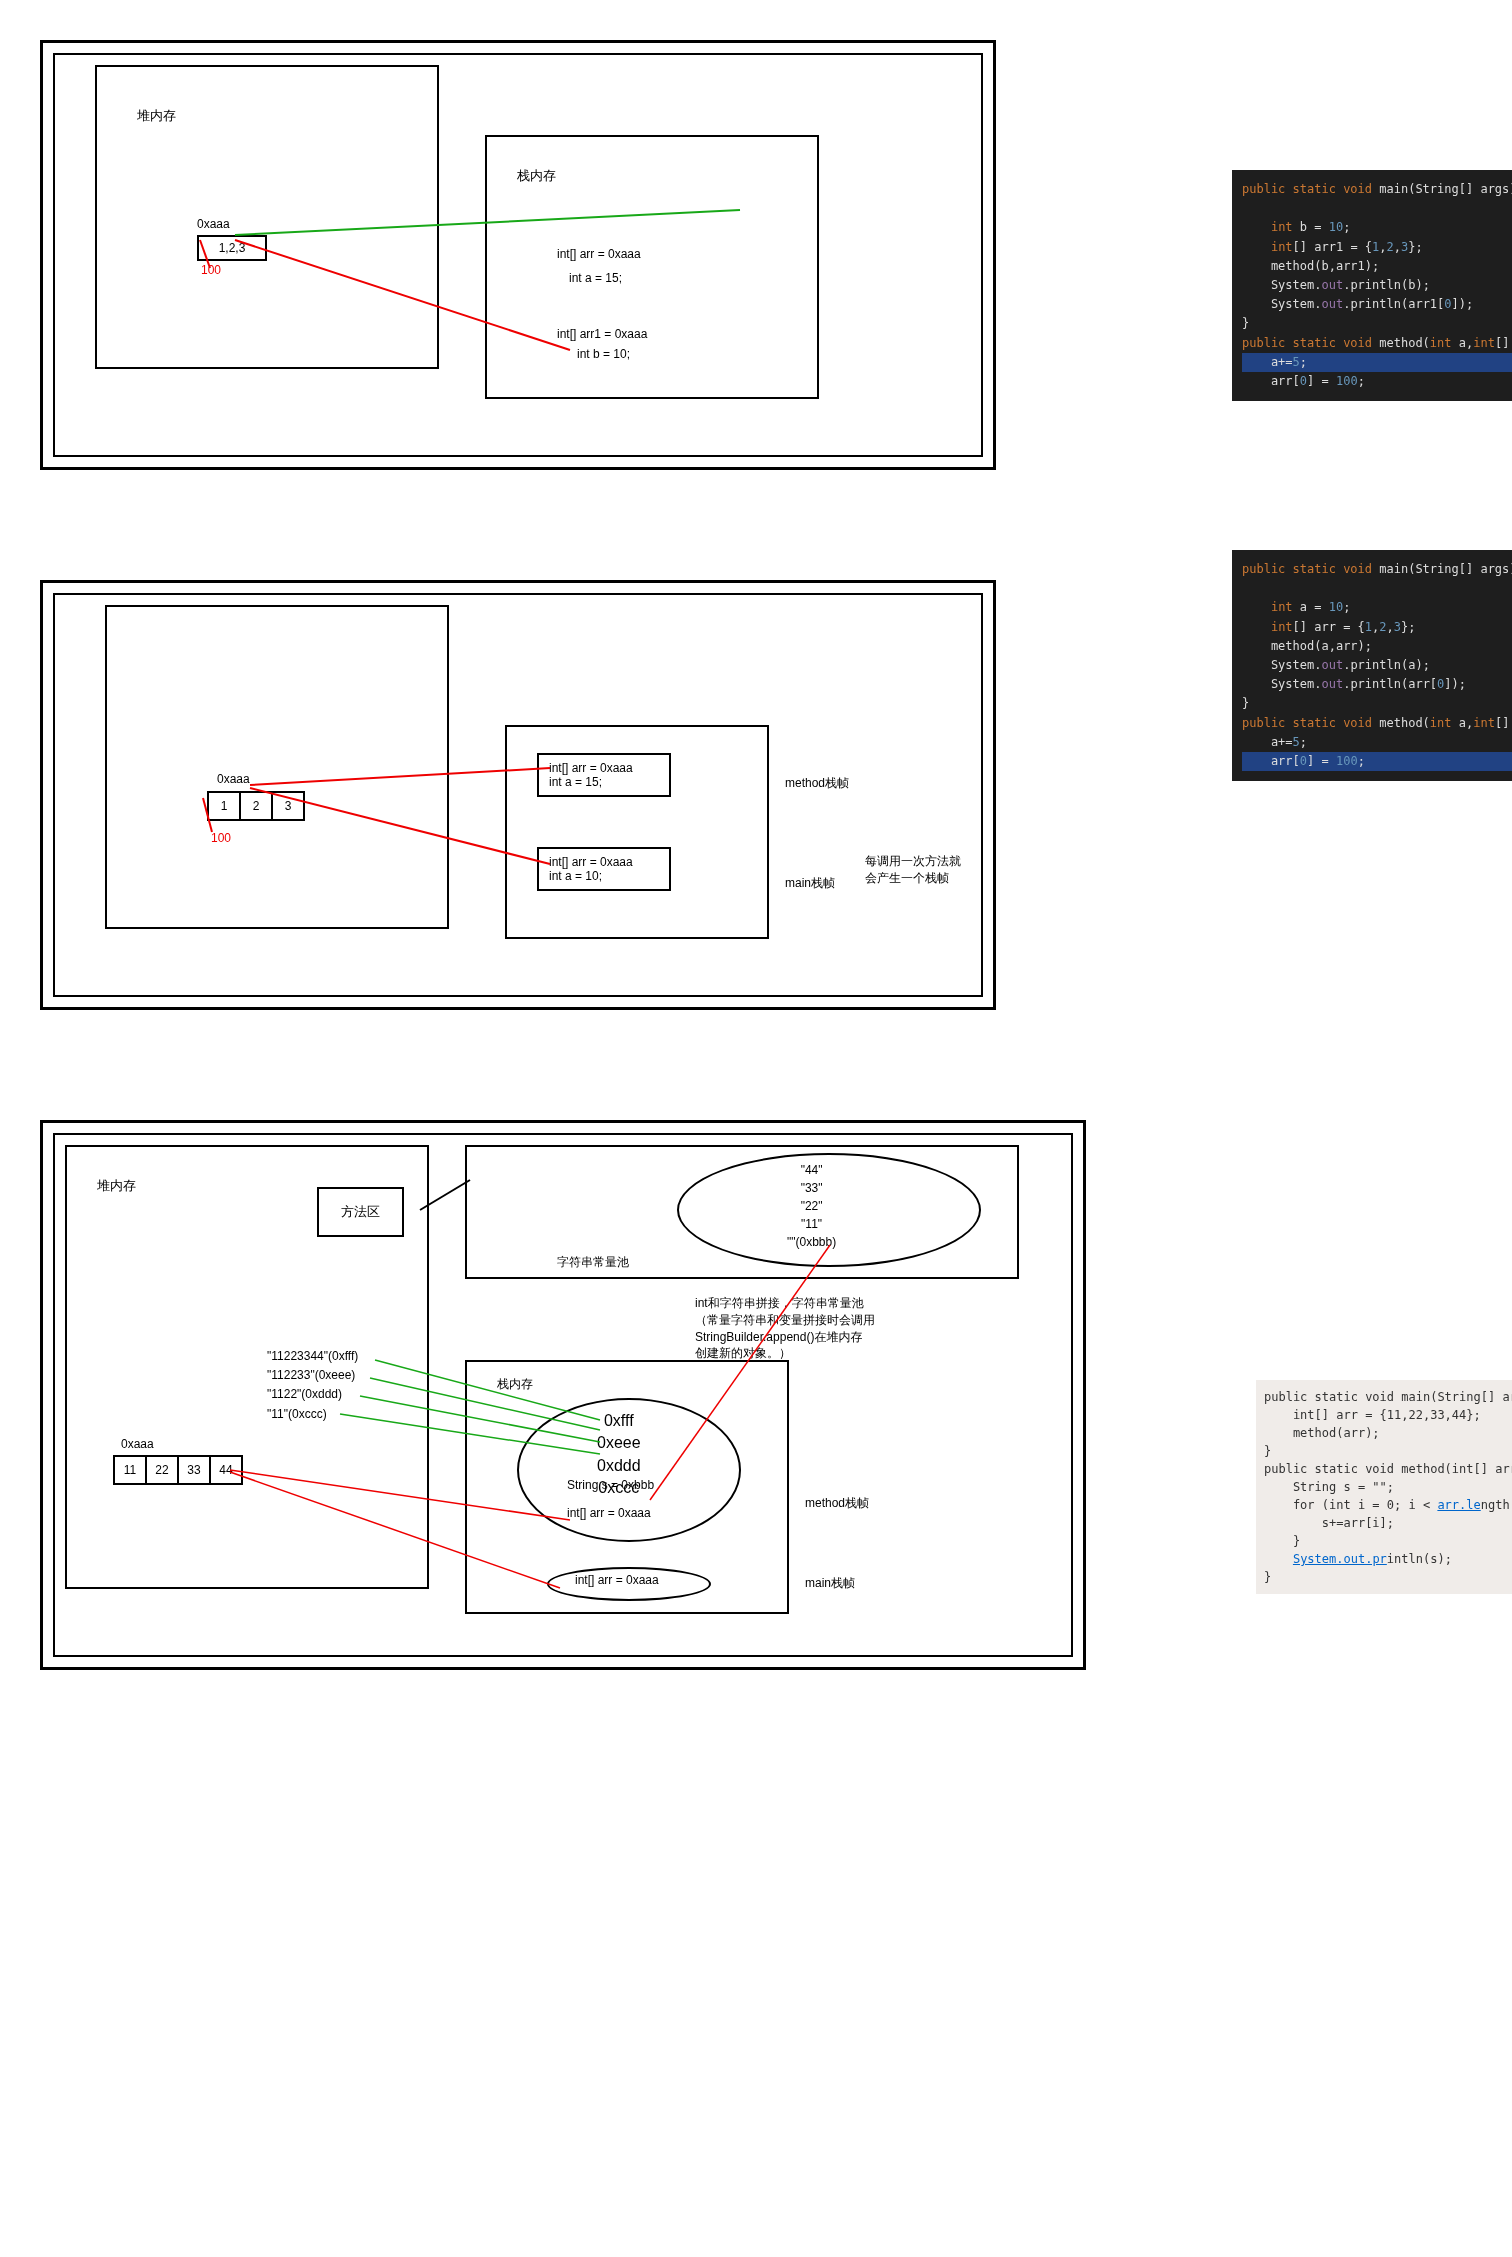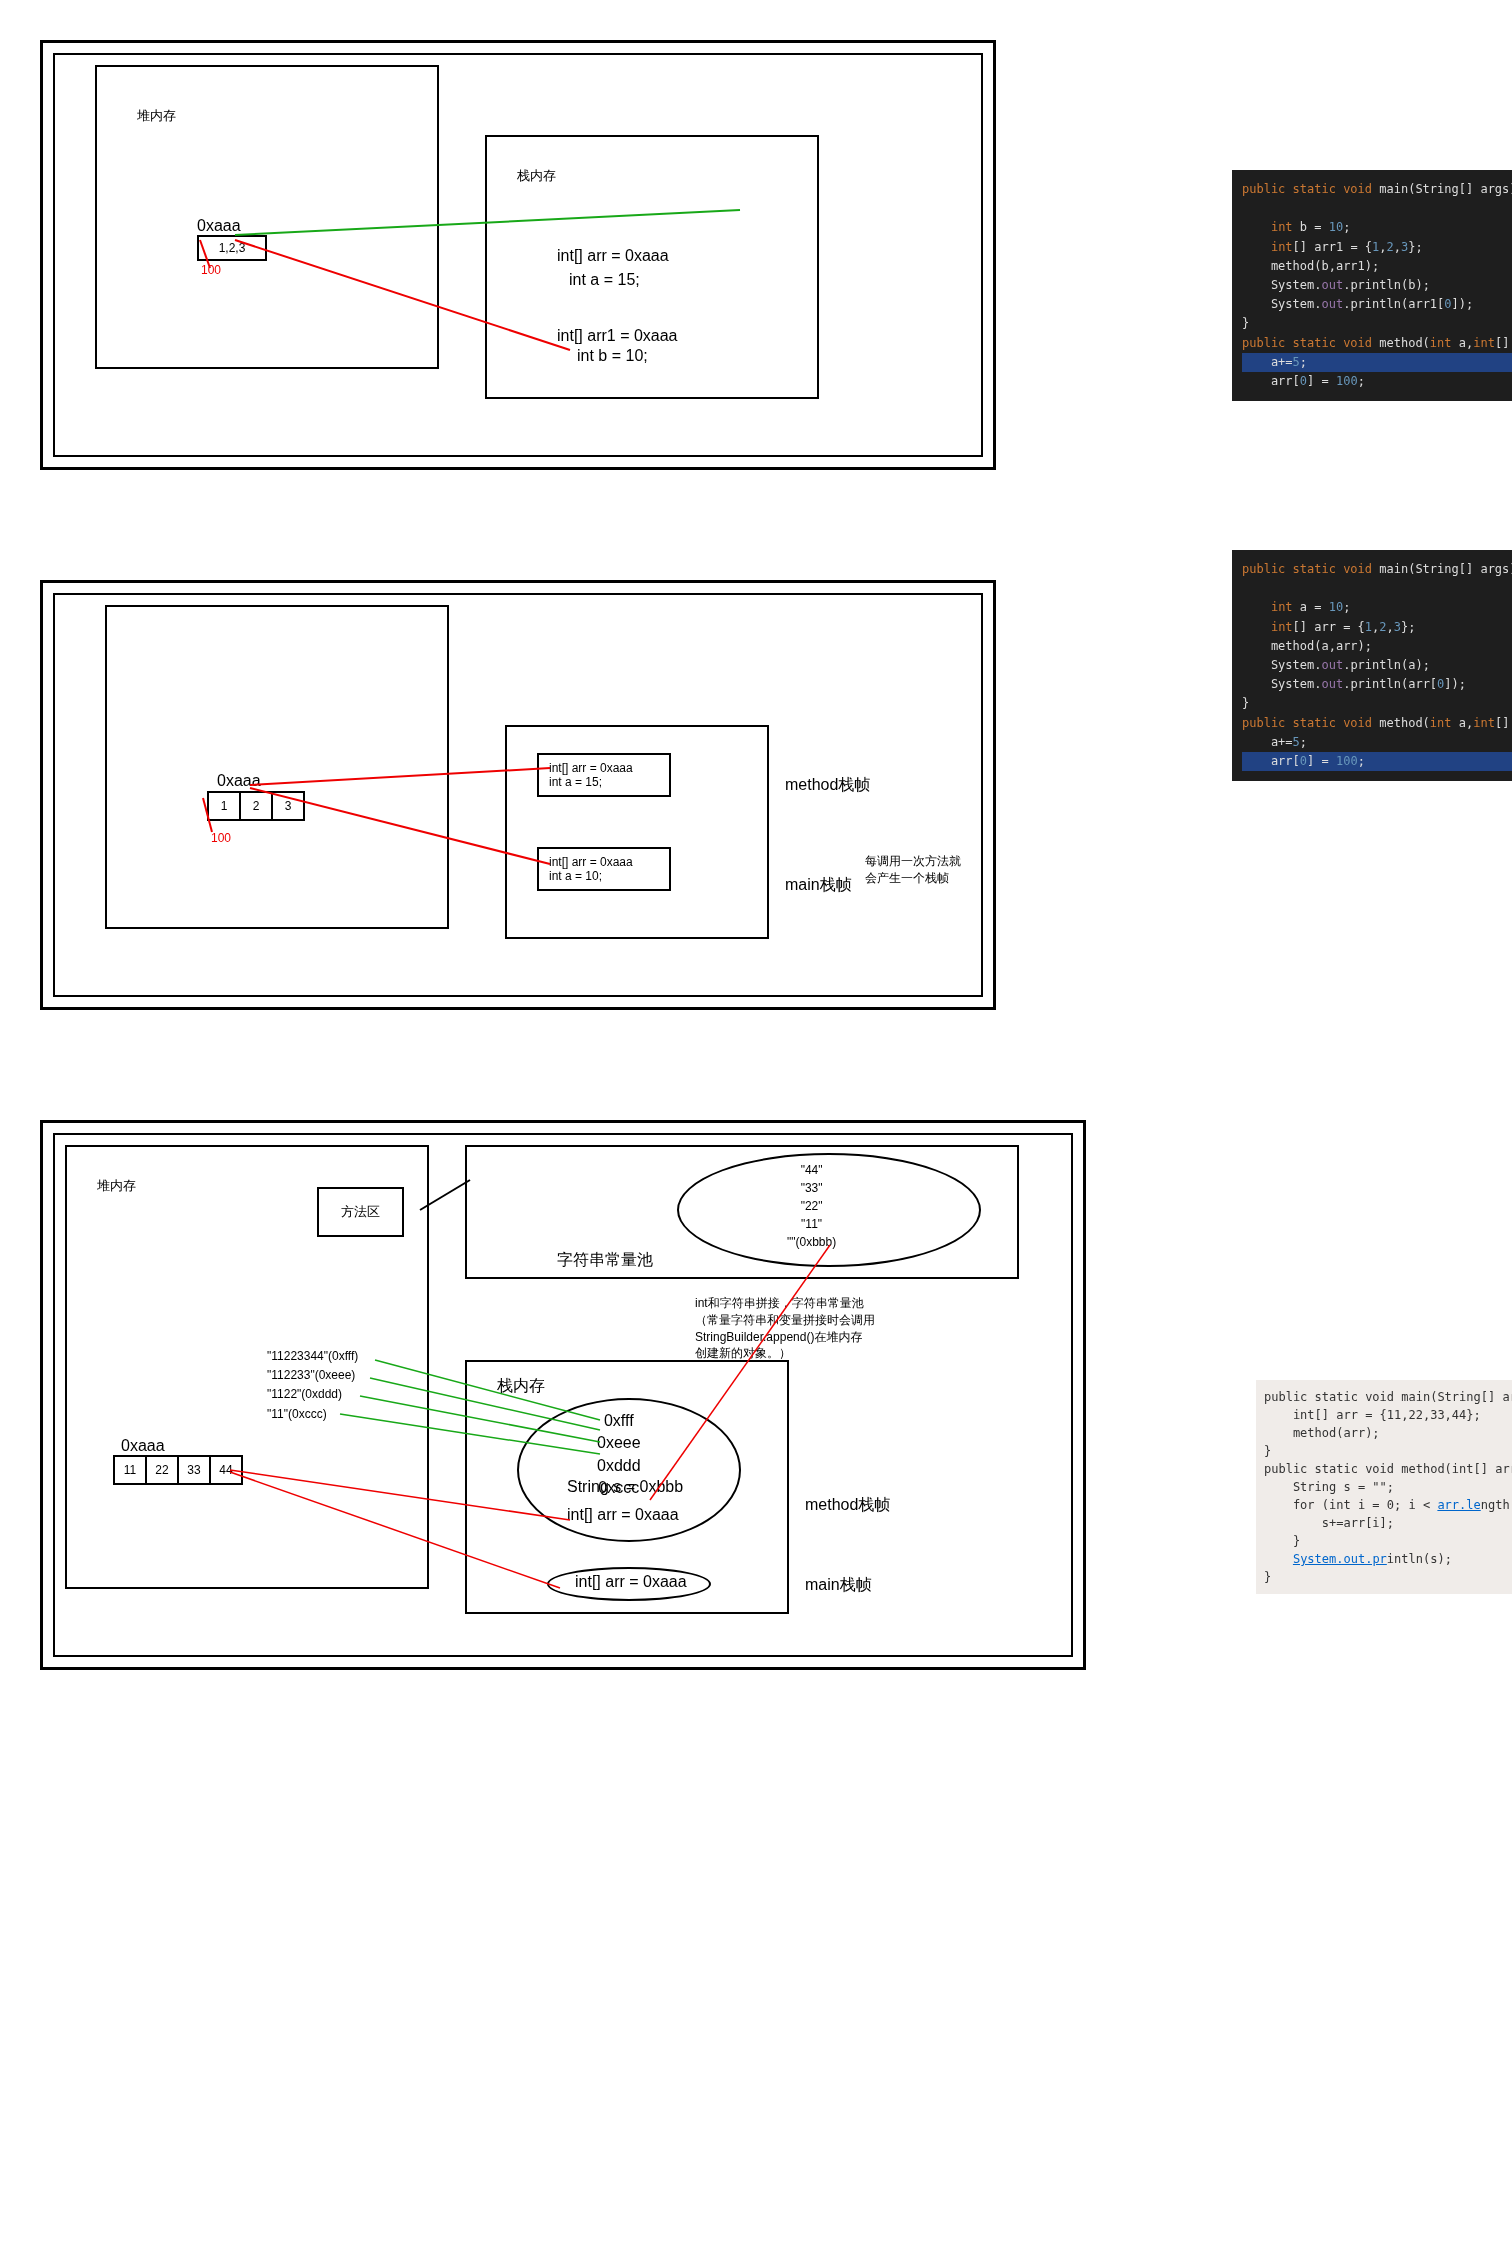--- a/index.html
+++ b/index.html
@@ -31,21 +31,21 @@
   .stack-box {
     border: 2px solid #000;
     position: absolute;
     background: #fff;
   }
   .label {
     font-size: 13px;
     position: absolute;
   }
   .small {
-    font-size: 16px;
+    font-size: 12px;
   }
   .cell-row {
     display: flex;
   }
   .cell {
     border: 2px solid #000;
     width: 30px;
     height: 26px;
     display: flex;
     align-items: center;

